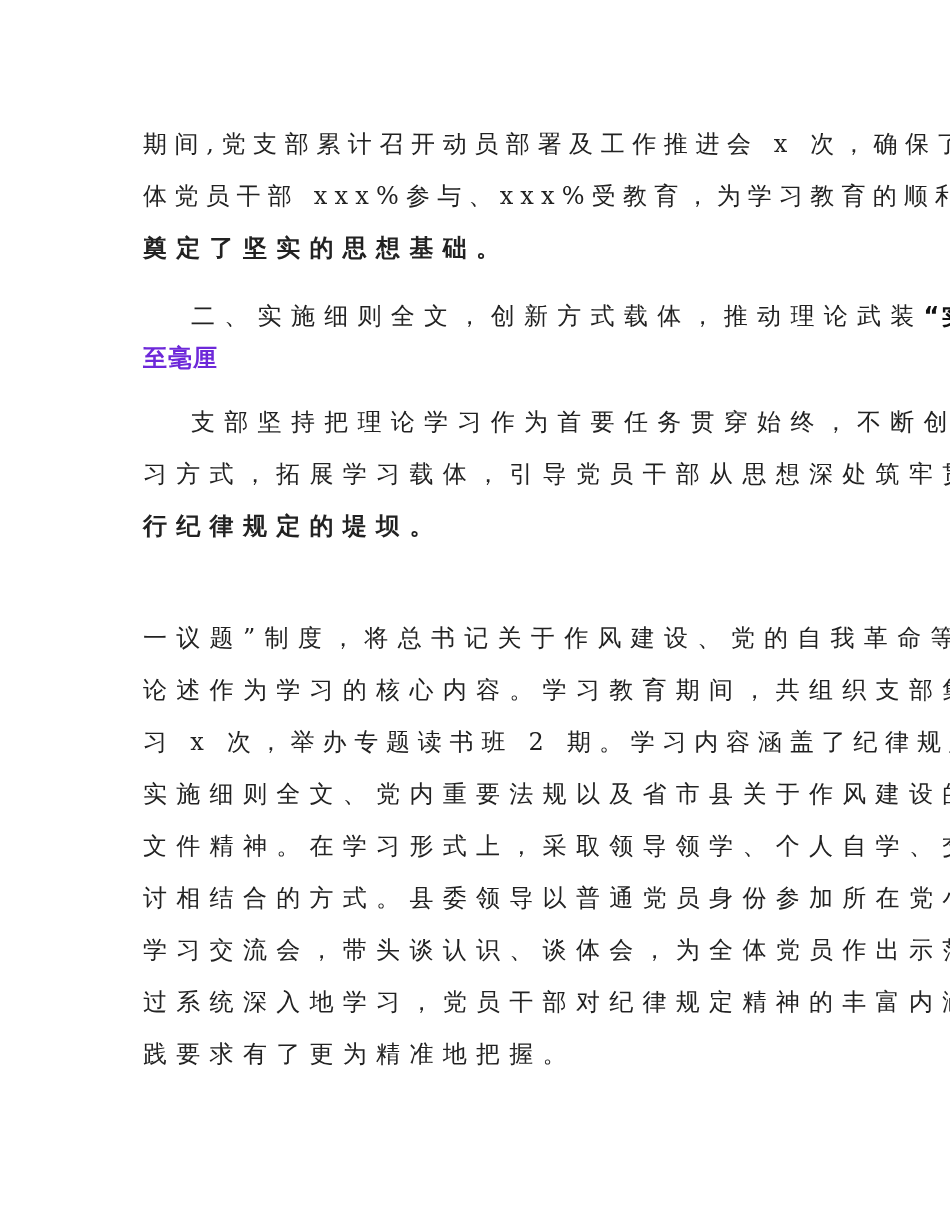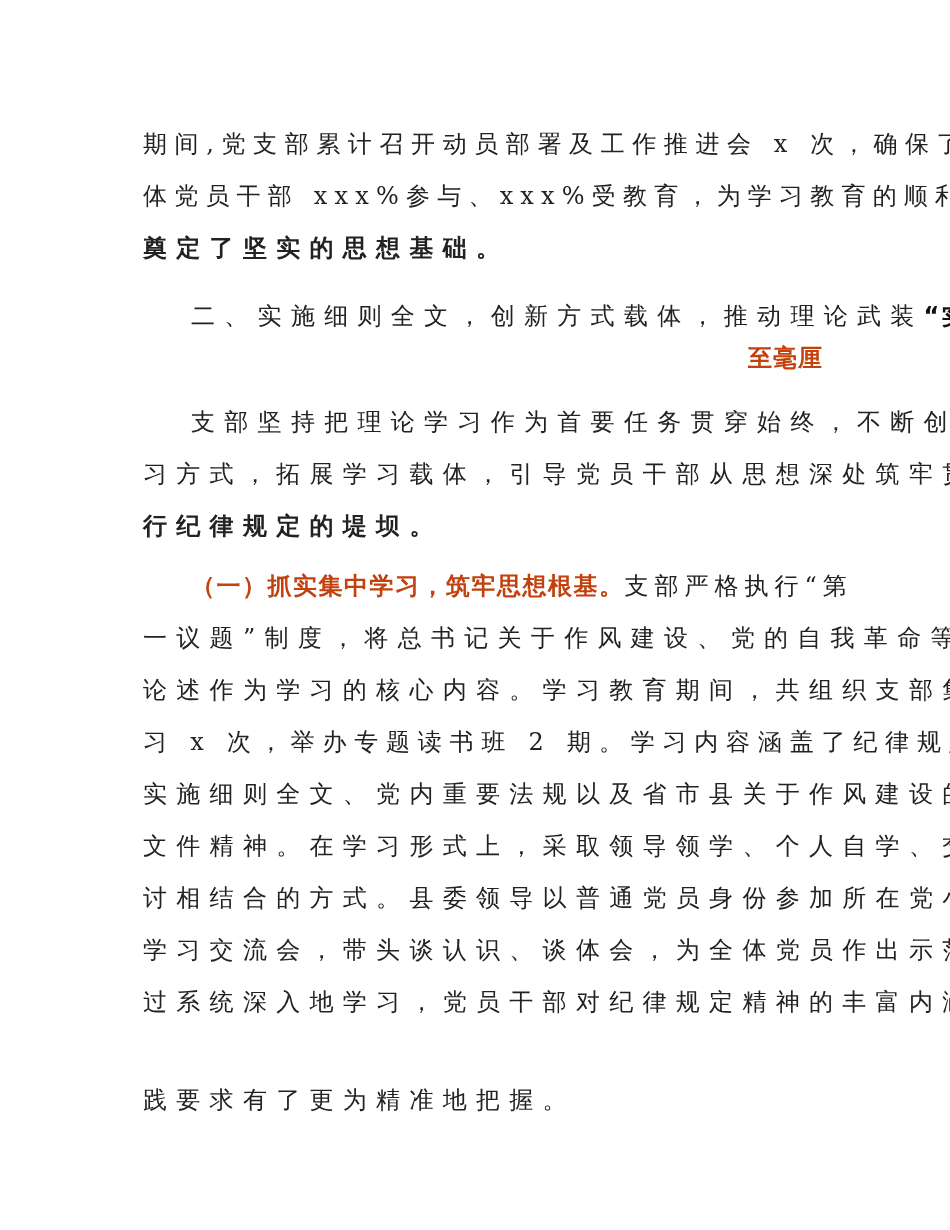--- a/index.html
+++ b/index.html
@@ -4,47 +4,44 @@
 <style>
   html, body { margin: 0; padding: 0; background: #ffffff; }
   body { width: 950px; height: 1230px; position: relative; overflow: hidden;
          font-family: "DejaVu Serif", "Liberation Serif", serif; color: #1a1a1a; }
   .page { position: absolute; left: 0; top: 0; width: 950px; height: 1230px; background: #fff; }
   .line { position: absolute; left: 143px; width: 680px; height: 40px;
           font-size: 24px; line-height: 40px; letter-spacing: 9.3px; white-space: nowrap;
           font-weight: 300; color: #222; }
   .indent { left: 191px; }
   .bold { font-family: "DejaVu Sans", "Liberation Sans", sans-serif; font-weight: 700;
-          color: #c2410c; letter-spacing: 3.2px; text-align: right; }
+          color: #6d28d9; letter-spacing: 3.2px; }
   .b { font-family: "DejaVu Sans", "Liberation Sans", sans-serif; font-weight: 700; color:#111; }
 </style>
 </head>
 <body>
 
 <div class="page">
 
   <div class="line" style="top:124px; letter-spacing:7.6px;">期间,党支部累计召开动员部署及工作推进会 x 次，确保了全</div>
   <div class="line" style="top:176px; letter-spacing:7.2px;">体党员干部 xxx%参与、xxx%受教育，为学习教育的顺利开展</div>
   <div class="line" style="top:228px;font-weight:bold;">奠定了坚实的思想基础。</div>
 
   <div class="line indent" style="top:296px;">
     <span>二、实施细则全文，创新方式载体，推动理论武装</span><span class="b" style="letter-spacing:2px;">“实”</span>
   </div>
   <div class="line bold" style="top:338px; letter-spacing:1px;">至毫厘</div>
 
   <div class="line indent" style="top:402px;">支部坚持把理论学习作为首要任务贯穿始终，不断创新学</div>
   <div class="line" style="top:454px;">习方式，拓展学习载体，引导党员干部从思想深处筑牢贯彻执</div>
   <div class="line" style="top:506px;font-weight:bold;">行纪律规定的堤坝。</div>
 
-  <div class="line indent" style="top:566px; letter-spacing:0;">
-    <span class="bold" style="letter-spacing:1.5px;">（一）抓实集中学习，筑牢思想根基。</span><span style="letter-spacing:6px;">支部严格执行“第</span>
-  </div>
   <div class="line" style="top:618px;">一议题”制度，将总书记关于作风建设、党的自我革命等重要</div>
   <div class="line" style="top:670px;">论述作为学习的核心内容。学习教育期间，共组织支部集中学</div>
   <div class="line" style="top:722px; letter-spacing:7.8px;">习 x 次，举办专题读书班 2 期。学习内容涵盖了纪律规定及其</div>
   <div class="line" style="top:774px;">实施细则全文、党内重要法规以及省市县关于作风建设的最新</div>
   <div class="line" style="top:826px;">文件精神。在学习形式上，采取领导领学、个人自学、交流研</div>
   <div class="line" style="top:878px;">讨相结合的方式。县委领导以普通党员身份参加所在党小组的</div>
   <div class="line" style="top:930px;">学习交流会，带头谈认识、谈体会，为全体党员作出示范。通</div>
   <div class="line" style="top:982px;">过系统深入地学习，党员干部对纪律规定精神的丰富内涵和实</div>
-  <div class="line" style="top:1080px;">践要求有了更为精准地把握。</div>
+  <div class="line" style="top:1034px;">践要求有了更为精准地把握。</div>
 
 </div>
 
 </body></html>

